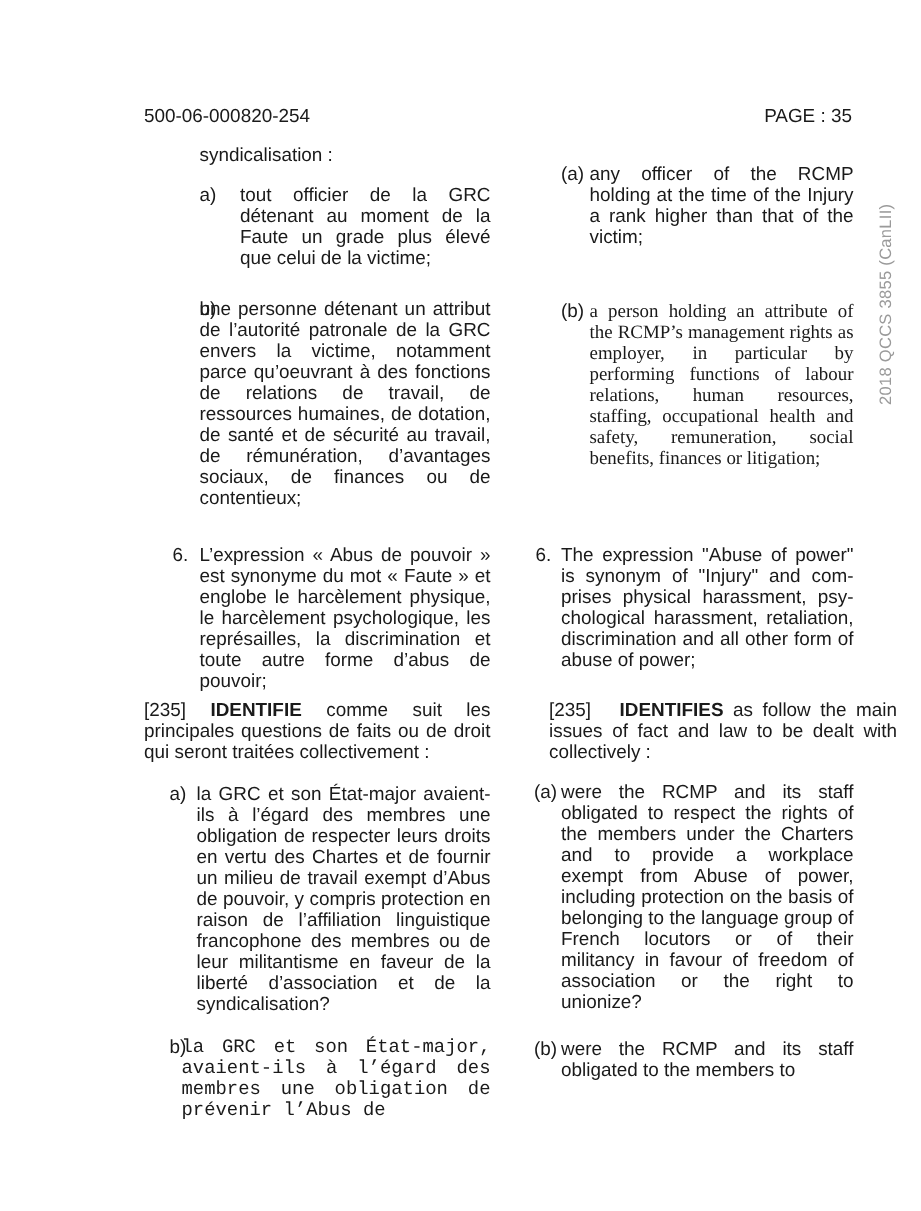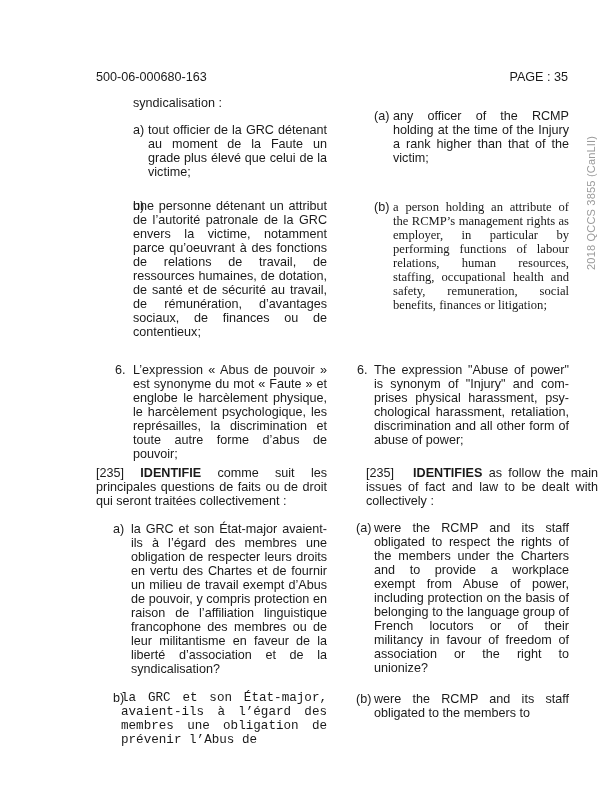--- a/index.html
+++ b/index.html
@@ -48,30 +48,30 @@
       transform: rotate(-90deg);
       font-size: 11px;
       color: #9a9a9a;
       white-space: nowrap;
       letter-spacing: 0.2px;
     }
   </style>
 </head>
 <body>
 
-<div class="abs header header-left">500-06-000680-163</div>
+<div class="abs header header-left">500-06-000820-254</div>
 <div class="abs header header-right">PAGE : 35</div>
 
 <div class="watermark">2018 QCCS 3855 (CanLII)</div>
 
 <div class="abs" style="left:133px; top:96px;">syndicalisation :</div>
 
 <div class="item" style="left:133px; top:123px; width:194px;">
   <span class="marker">a)</span>
-  <div class="body" style="margin-left:15px;">tout officier de la GRC détenant au moment de la Faute un grade plus élevé que celui de la victime;</div>
+  <div class="body" style="margin-left:27px;">tout officier de la GRC détenant au moment de la Faute un grade plus élevé que celui de la victime;</div>
 </div>
 
 <div class="item" style="left:133px; top:199px; width:194px;">
   <span class="marker">b)</span>
   <div class="body" style="">une personne détenant un attribut de l’autorité patronale de la GRC envers la victime, notamment parce qu’oeuvrant à des fonctions de relations de travail, de ressources humaines, de dotation, de santé et de sécurité au travail, de rémunération, d’avantages sociaux, de finances ou de contentieux;</div>
 </div>
 
 <div class="item" style="left:115px; top:363px; width:212px;">
   <span class="marker">6.</span>
   <div class="body" style="margin-left:18px;">L’expression « Abus de pouvoir » est synonyme du mot « Faute » et englobe le harcèlement physique, le harcèlement psychologique, les représailles, la discrimination et toute autre forme d’abus de pouvoir;</div>

